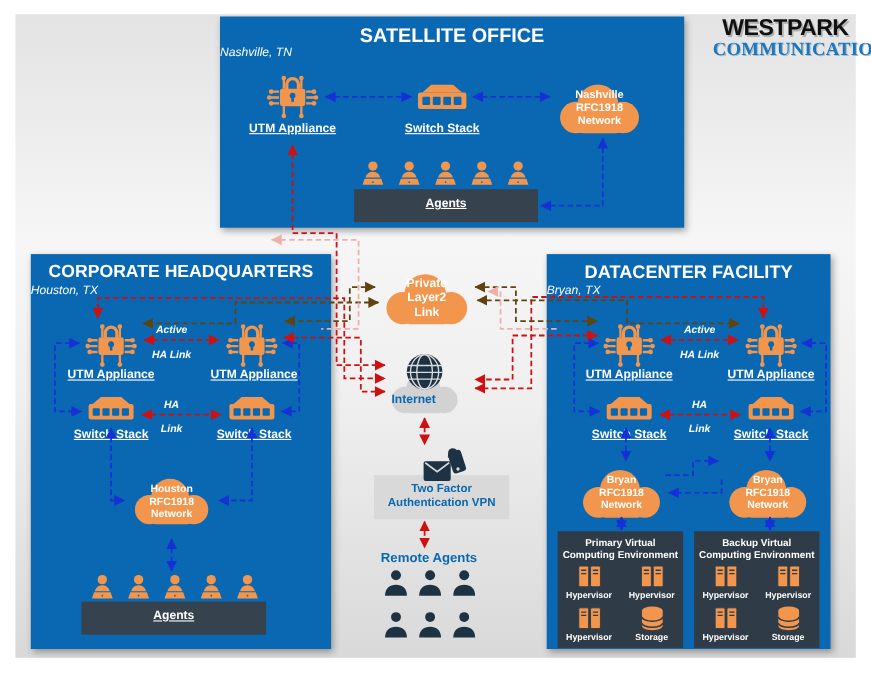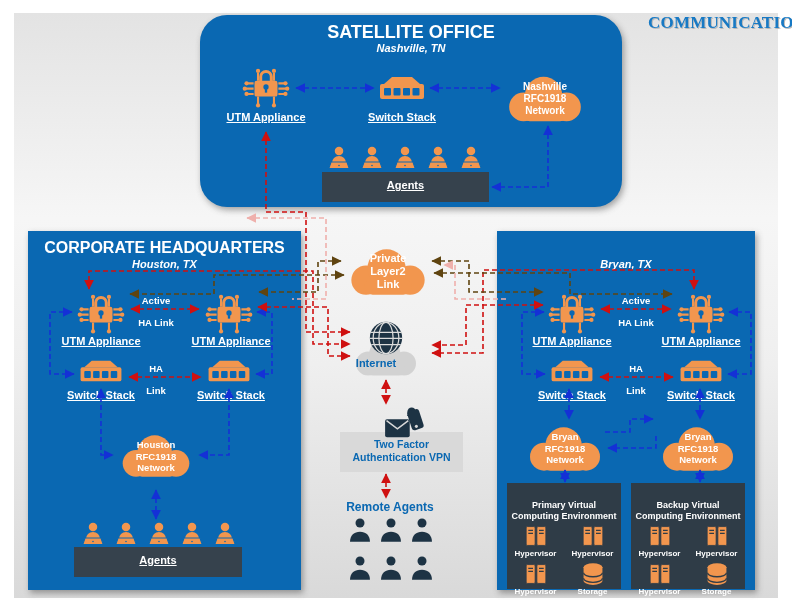--- a/index.html
+++ b/index.html
@@ -3,32 +3,32 @@
 <meta charset="utf-8">
 <style>
   html,body{margin:0;padding:0;background:#fff;}
   .stage{position:relative;width:792px;height:612px;background:#fff;
          font-family:"Liberation Sans",sans-serif;overflow:hidden;}
   .panel{position:absolute;left:14px;top:13px;width:764px;height:585px;
          background:linear-gradient(180deg,#e3e3e3 0%,#f6f6f6 35%,#efefef 60%,#d9d9d9 100%);}
   .facility{position:absolute;background:var(--facility-blue,#0a68b2);
             box-shadow:2px 3px 6px rgba(60,60,60,.45);}
   .fac-title{position:absolute;left:0;right:0;text-align:center;color:#fff;font-weight:bold;}
-  .fac-sub{position:absolute;left:0;right:0;text-align:center;color:#fff;font-weight:bold;
+  .fac-sub{position:absolute;left:0;right:0;text-align:left;color:#fff;font-weight:normal;
            font-style:italic;font-size:11px;}
   .lbl{position:absolute;color:#fff;font-weight:bold;font-size:11px;text-align:center;text-decoration:underline;}
-  .minilbl{position:absolute;color:#fff;font-weight:bold;font-size:9.5px;text-align:center;}
+  .minilbl{position:absolute;color:#fff;font-weight:bold;font-size:9.5px;text-align:center;font-style:italic;}
   .icon{position:absolute;display:block;}
   .cloud-text{position:absolute;color:#fff;font-weight:bold;text-align:center;}
   .cloud-text span{display:block;}
   .desk{position:absolute;background:var(--dark-slate,#36424d);}
   .desk .lbl{position:static;display:block;padding-top:7px;}
   .persons{position:absolute;display:flex;gap:3px;}
   .envbox{position:absolute;background:var(--env-panel,#2f3c47);color:#fff;}
-  .envbox .envtitle{text-align:center;font-weight:bold;font-size:9px;line-height:10.5px;padding-top:17px;}
+  .envbox .envtitle{text-align:center;font-weight:bold;font-size:9px;line-height:10.5px;padding-top:5px;}
   .envgrid{display:flex;flex-wrap:wrap;margin-top:3px;}
   .envcell{width:50%;display:flex;flex-direction:column;align-items:center;height:38px;}
   .envcell svg{display:block;}
   .envcell .envlbl{font-size:8px;font-weight:bold;margin-top:1px;}
   .bluetext{position:absolute;color:var(--label-blue,#0a68b2);font-weight:bold;text-align:center;}
   .graybox{position:absolute;background:var(--gray-box,#d9d9d9);}
   .logo{position:absolute;left:648px;top:15px;width:132px;text-align:center;}
   .logo .l1{font-size:21px;font-weight:bold;letter-spacing:-.5px;color:var(--logo-black,#101010);
             text-shadow:1.5px 1.5px 0 #b0b0b0;line-height:22px;}
   .logo .l2{font-size:17px;font-weight:bold;letter-spacing:.2px;color:var(--logo-blue,#1779c4);
@@ -126,24 +126,25 @@
       <path d="M3.5 15.5 15 24l11.5-8.5" stroke="var(--gray-box,#d9d9d9)" stroke-width="1.6" fill="none"></path>
       <circle cx="35" cy="21.5" r="1.6" fill="var(--gray-box,#d9d9d9)"></circle>
     </symbol>
   </defs>
 </svg>
 
 <div class="stage">
   <div class="panel"></div>
 
   <div class="logo">
+    <div class="l1">WESTPARK</div>
     <div class="l2">COMMUNICATIONS</div>
   </div>
 
-  <div class="facility" style="left:200px;top:15px;width:422px;height:192px;border-radius:27px;">
+  <div class="facility" style="left:200px;top:15px;width:422px;height:192px;">
     <div class="fac-title" style="top:7px;font-size:18px;">SATELLITE OFFICE</div>
     <div class="fac-sub" style="top:27px;">Nashville, TN</div>
     <svg class="icon" style="left:40px;top:48px;" width="52" height="46">
         <use href="#sym-utm"></use>
       </svg>
     <div class="lbl" style="left:8px;top:96px;width:116px;">UTM Appliance</div>
     <svg class="icon" style="left:178px;top:60px;" width="48" height="28">
         <use href="#sym-switch"></use>
       </svg>
     <div class="lbl" style="left:148px;top:96px;width:108px;">Switch Stack</div>
@@ -224,20 +225,21 @@
       <svg width="30" height="28">
           <use href="#sym-person-laptop"></use>
         </svg>
     </div>
     <div class="desk" style="left:46px;top:316px;width:168px;height:30px;">
       <div class="lbl">Agents</div>
     </div>
   </div>
 
   <div class="facility" style="left:497px;top:231px;width:258px;height:359px;">
+    <div class="fac-title" style="top:8px;font-size:16.5px;">DATACENTER FACILITY</div>
     <div class="fac-sub" style="top:27px;">Bryan, TX</div>
     <svg class="icon" style="left:49px;top:58px;" width="52" height="46">
         <use href="#sym-utm"></use>
       </svg>
     <div class="lbl" style="left:17px;top:104px;width:116px;">UTM Appliance</div>
     <svg class="icon" style="left:178px;top:58px;" width="52" height="46">
         <use href="#sym-utm"></use>
       </svg>
     <div class="lbl" style="left:146px;top:104px;width:116px;">UTM Appliance</div>
     <div class="minilbl" style="left:107px;top:64px;width:64px;">Active</div>

